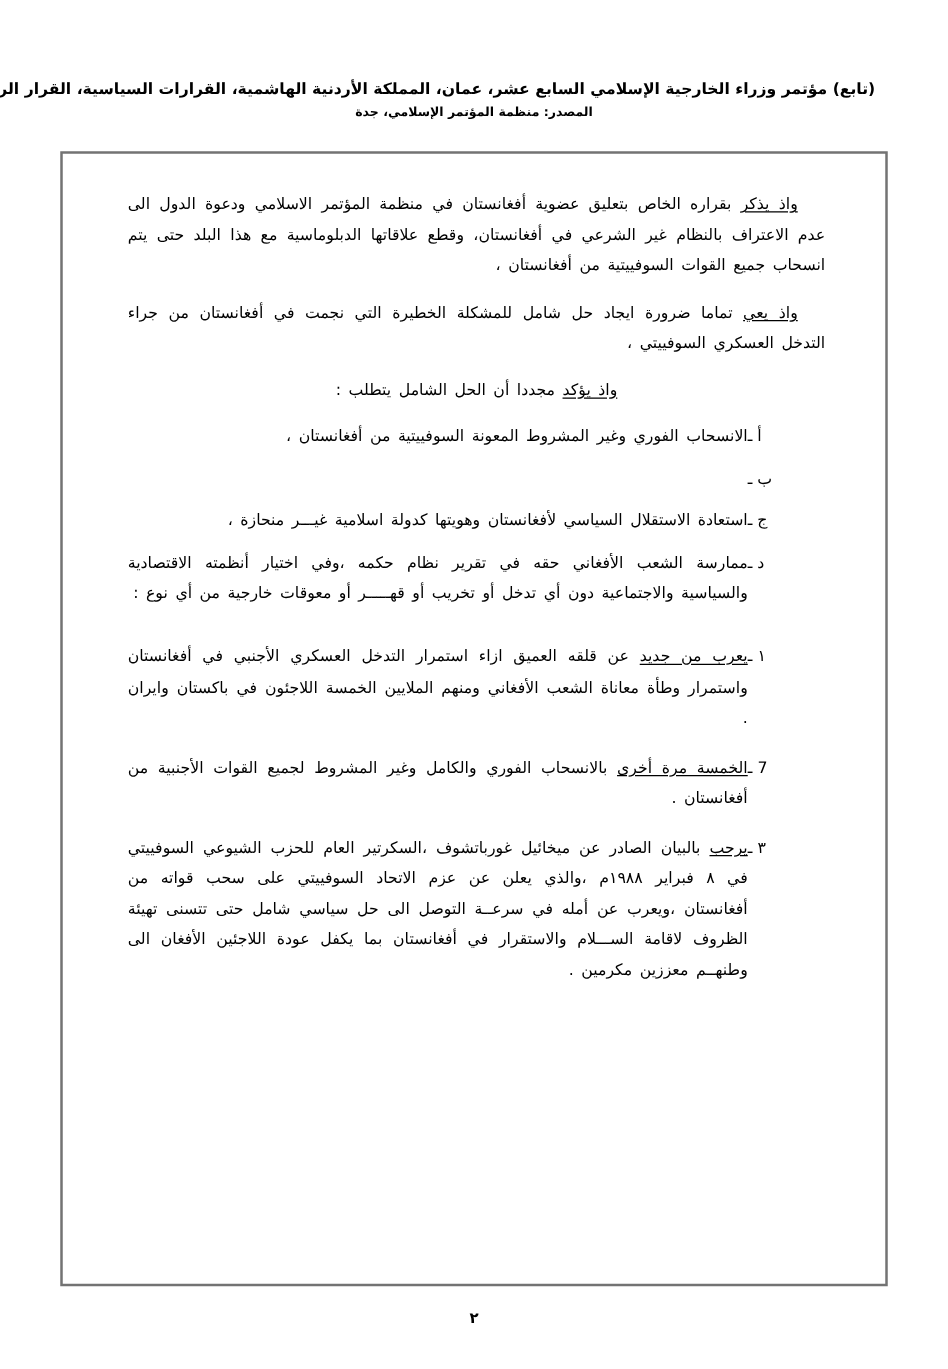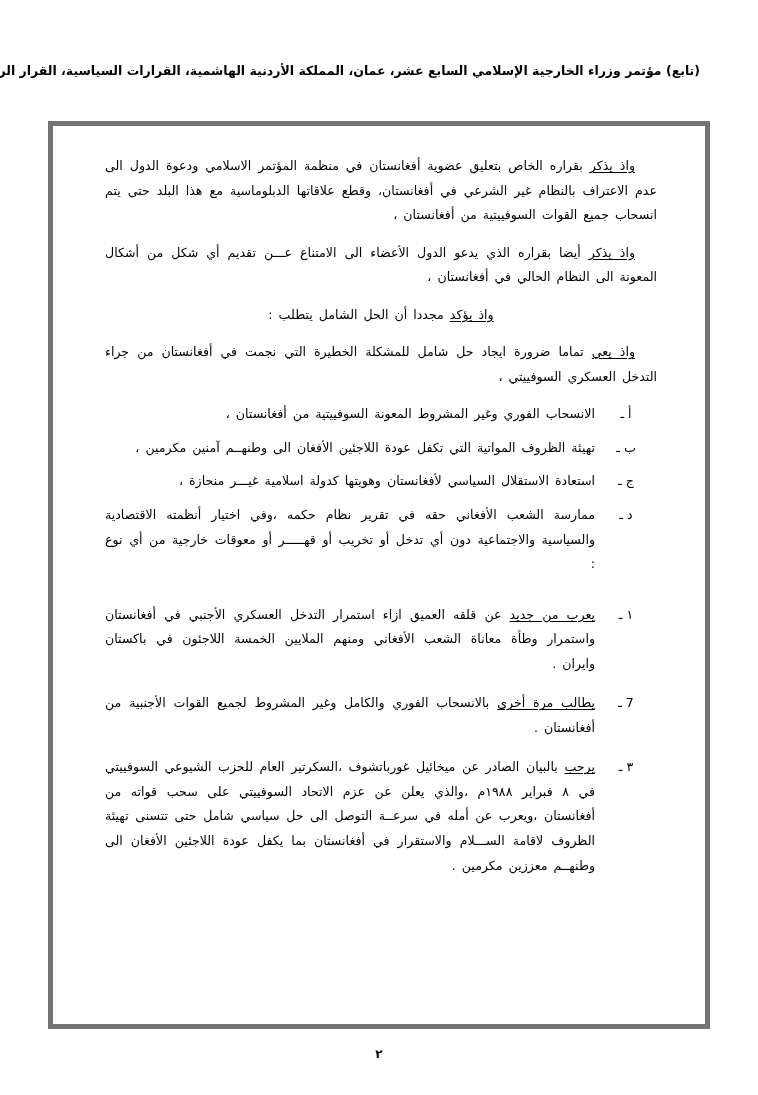--- a/index.html
+++ b/index.html
@@ -41,21 +41,21 @@
     font-weight: bold;
     margin-top: 5px;
     white-space: nowrap;
   }
   .frame {
     position: absolute;
     top: 121px;
     left: 48px;
     width: 662px;
     height: 908px;
-    border: 5px solid #737373;
+    border: 2px solid #737373;
     box-sizing: border-box;
     background: #ffffff;
     padding-left: 32px;
   }
   .content {
     position: absolute;
     top: 28px;
     right: 48px;
     left: 52px;
     direction: rtl;
@@ -84,21 +84,21 @@
   .list-row {
     display: flex;
     flex-direction: row;
     align-items: flex-start;
     margin-bottom: 9px;
   }
   .list-marker {
     flex: 0 0 62px;
     font-size: 12.6px;
     line-height: 1.95;
-    text-align: center;
+    text-align: left;
     white-space: nowrap;
     padding-top: 0px;
   }
   .list-text {
     flex: 1 1 auto;
     font-size: 12.6px;
     line-height: 1.95;
     text-align: justify;
     word-spacing: 2px;
   }
@@ -114,50 +114,47 @@
     font-weight: bold;
   }
 </style>
 </head>
 <body>
 
 <div class="page">
 
   <div class="header-block">
     <div class="header-title">(تابع) مؤتمر وزراء الخارجية الإسلامي السابع عشر، عمان، المملكة الأردنية الهاشمية، القرارات السياسية، القرار الرقم ١٧/٢٣-س</div>
+    <div class="header-source">المصدر:  منظمة المؤتمر الإسلامي، جدة</div>
   </div>
 
   <div class="frame">
     <div class="content">
 
       <div class="para indent-first">
         <span class="u">واذ يذكر</span><span> بقراره  الخاص بتعليق عضوية  أفغانستان في منظمة  المؤتمر الاسلامي ودعوة  الدول  الى  عدم  الاعتراف بالنظام  غير  الشرعي  في  أفغانستان، وقطع علاقاتها  الدبلوماسية مع هذا البلد حتى يتم  انسحاب جميع  القوات السوفييتية من أفغانستان ،</span>
       </div>
 
+
+
       <div class="para indent-first">
-        <span class="u">واذ يذكر</span><span> أيضا بقراره  الذي يدعو الدول الأعضاء الى  الامتناع عـــن تقديم  أي شكل من أشكال المعونة  الى  النظام  الحالي في أفغانستان ،</span>
+        <span class="u">واذ يعي</span><span> تماما ضرورة  ايجاد  حل شامل للمشكلة  الخطيرة  التي  نجمت في أفغانستان من جراء  التدخل العسكري  السوفييتي ،</span>
       </div>
-
 
       <div class="para center-line">
         <span class="u">واذ يؤكد</span><span> مجددا أن الحل  الشامل يتطلب :</span>
-      </div>
-
-      <div class="para indent-first">
-        <span class="u">واذ يعي</span><span> تماما ضرورة  ايجاد  حل شامل للمشكلة  الخطيرة  التي  نجمت في أفغانستان من جراء  التدخل العسكري  السوفييتي ،</span>
       </div>
 
       <div class="listblock">
         <div class="list-row">
           <div class="list-marker">أ  ـ</div>
           <div class="list-text">الانسحاب الفوري وغير  المشروط المعونة السوفييتية  من أفغانستان ،</div>
         </div>
         <div class="list-row">
           <div class="list-marker">ب ـ</div>
-          <div class="list-text">تهيئة  الظروف المواتية  التي تكفل عودة  اللاجئين الأفغان الى  وطنهــم آمنين مكرمين ،</div>
         </div>
         <div class="list-row">
           <div class="list-marker">ج  ـ</div>
           <div class="list-text">استعادة  الاستقلال  السياسي لأفغانستان وهويتها كدولة  اسلامية  غيـــر منحازة ،</div>
         </div>
         <div class="list-row">
           <div class="list-marker">د  ـ</div>
           <div class="list-text">ممارسة  الشعب الأفغاني حقه في تقرير نظام حكمه ،وفي  اختيار  أنظمته الاقتصادية  والسياسية  والاجتماعية  دون أي تدخل أو  تخريب أو  قهـــــر أو معوقات خارجية  من أي نوع :</div>
         </div>
       </div>
@@ -165,21 +162,21 @@
       <div class="gap-med"></div>
 
       <div class="listblock">
         <div class="list-row">
           <div class="list-marker">١  ـ</div>
           <div class="list-text"><span class="u">يعرب من جديد</span><span> عن قلقه  العميق ازاء  استمرار التدخل  العسكري  الأجنبي في أفغانستان واستمرار وطأة معاناة  الشعب الأفغاني ومنهم الملايين الخمسة  اللاجئون في باكستان وايران .</span></div>
         </div>
         <div class="gap-small"></div>
         <div class="list-row">
           <div class="list-marker">7  ـ</div>
-          <div class="list-text"><span class="u">يطالب مرة أخرى</span><span> بالانسحاب الفوري والكامل وغير  المشروط لجميع القوات الأجنبية  من أفغانستان .</span></div>
+          <div class="list-text"><span class="u">الخمسة مرة أخرى</span><span> بالانسحاب الفوري والكامل وغير  المشروط لجميع القوات الأجنبية  من أفغانستان .</span></div>
         </div>
         <div class="gap-small"></div>
         <div class="list-row">
           <div class="list-marker">٣  ـ</div>
           <div class="list-text"><span class="u">يرحب</span><span> بالبيان الصادر عن ميخائيل غورباتشوف ،السكرتير  العام للحزب الشيوعي  السوفييتي في ٨ فبراير ١٩٨٨م ،والذي يعلن عن عزم الاتحاد السوفييتي على سحب قواته  من أفغانستان ،ويعرب عن أمله في سرعــة التوصل الى حل سياسي شامل حتى تتسنى تهيئة  الظروف لاقامة  الســـلام والاستقرار في أفغانستان بما يكفل عودة  اللاجئين الأفغان الى  وطنهــم معززين مكرمين .</span></div>
         </div>
       </div>
 
     </div>
   </div>

